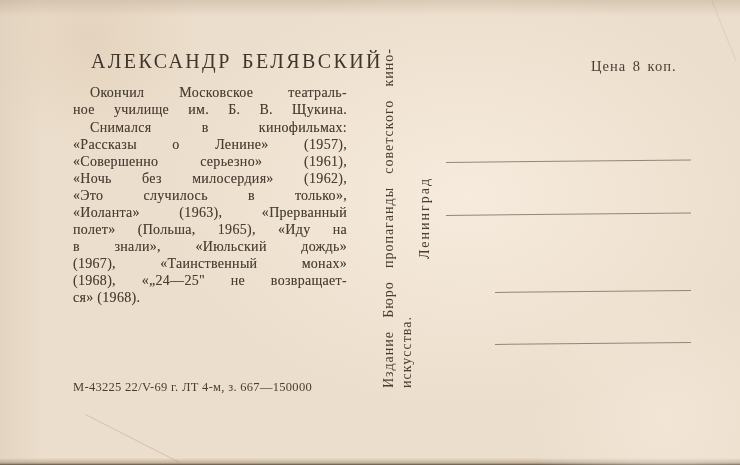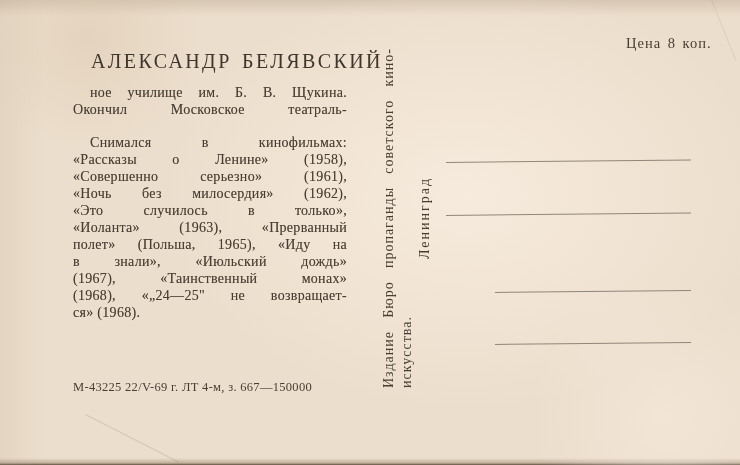--- a/index.html
+++ b/index.html
@@ -32,21 +32,21 @@
     font-size: 20px;
     font-weight: normal;
     letter-spacing: 2.4px;
     word-spacing: 3px;
     text-align: right;
     white-space: nowrap;
     color: #3e362c;
   }
   .para { position: absolute; left: 0; width: 274px; }
   .para1 { top: 84px; }
-  .para2 { top: 134px; }
+  .para2 { top: 119px; }
   .para .line {
     height: 17px;
     line-height: 17px;
     font-size: 14px;
     letter-spacing: 0.3px;
     text-align: justify;
     text-align-last: justify;
     white-space: nowrap;
     text-shadow: 0 0 0.4px rgba(70,60,45,0.45);
   }
@@ -56,26 +56,25 @@
     position: absolute;
     top: 380px; left: 0; width: 274px;
     font-size: 12.5px;
     letter-spacing: 0.3px;
     text-align: left;
     white-space: nowrap;
   }
   
   .price {
     position: absolute;
-    left: 591px; top: 35px;
+    left: 591px; top: 58px;
     font-size: 14.5px;
     letter-spacing: 1px;
     word-spacing: 2px;
     white-space: nowrap;
-    margin-left: 35px;
   }
   
   .publisher {
     position: absolute;
     left: 237px; top: 191px;
     width: 340px; height: 54px;
     transform: rotate(-90deg);
   }
   .publisher .v-line {
     height: 18px; line-height: 18px;
@@ -111,30 +110,30 @@
 </head>
 <body>
 
 <div class="card">
 
   <div class="left-col">
     <h1 class="title">АЛЕКСАНДР БЕЛЯВСКИЙ</h1>
 
     <div class="para para1">
 
+        <div class="line">Окончил Московское театраль-</div>
+
         <div class="line">ное училище им. Б. В. Щукина.</div>
-
-        <div class="line">Окончил Московское театраль-</div>
       </div>
 
     <div class="para para2">
 
         <div class="line">Снимался в кинофильмах:</div>
 
-        <div class="line">«Рассказы о Ленине» (1958),</div>
+        <div class="line">«Рассказы о Ленине» (1957),</div>
 
         <div class="line">«Совершенно серьезно» (1961),</div>
 
         <div class="line">«Ночь без милосердия» (1962),</div>
 
         <div class="line">«Это случилось в только»,</div>
 
         <div class="line">«Иоланта» (1963), «Прерванный</div>
 
         <div class="line">полет» (Польша, 1965), «Иду на</div>

